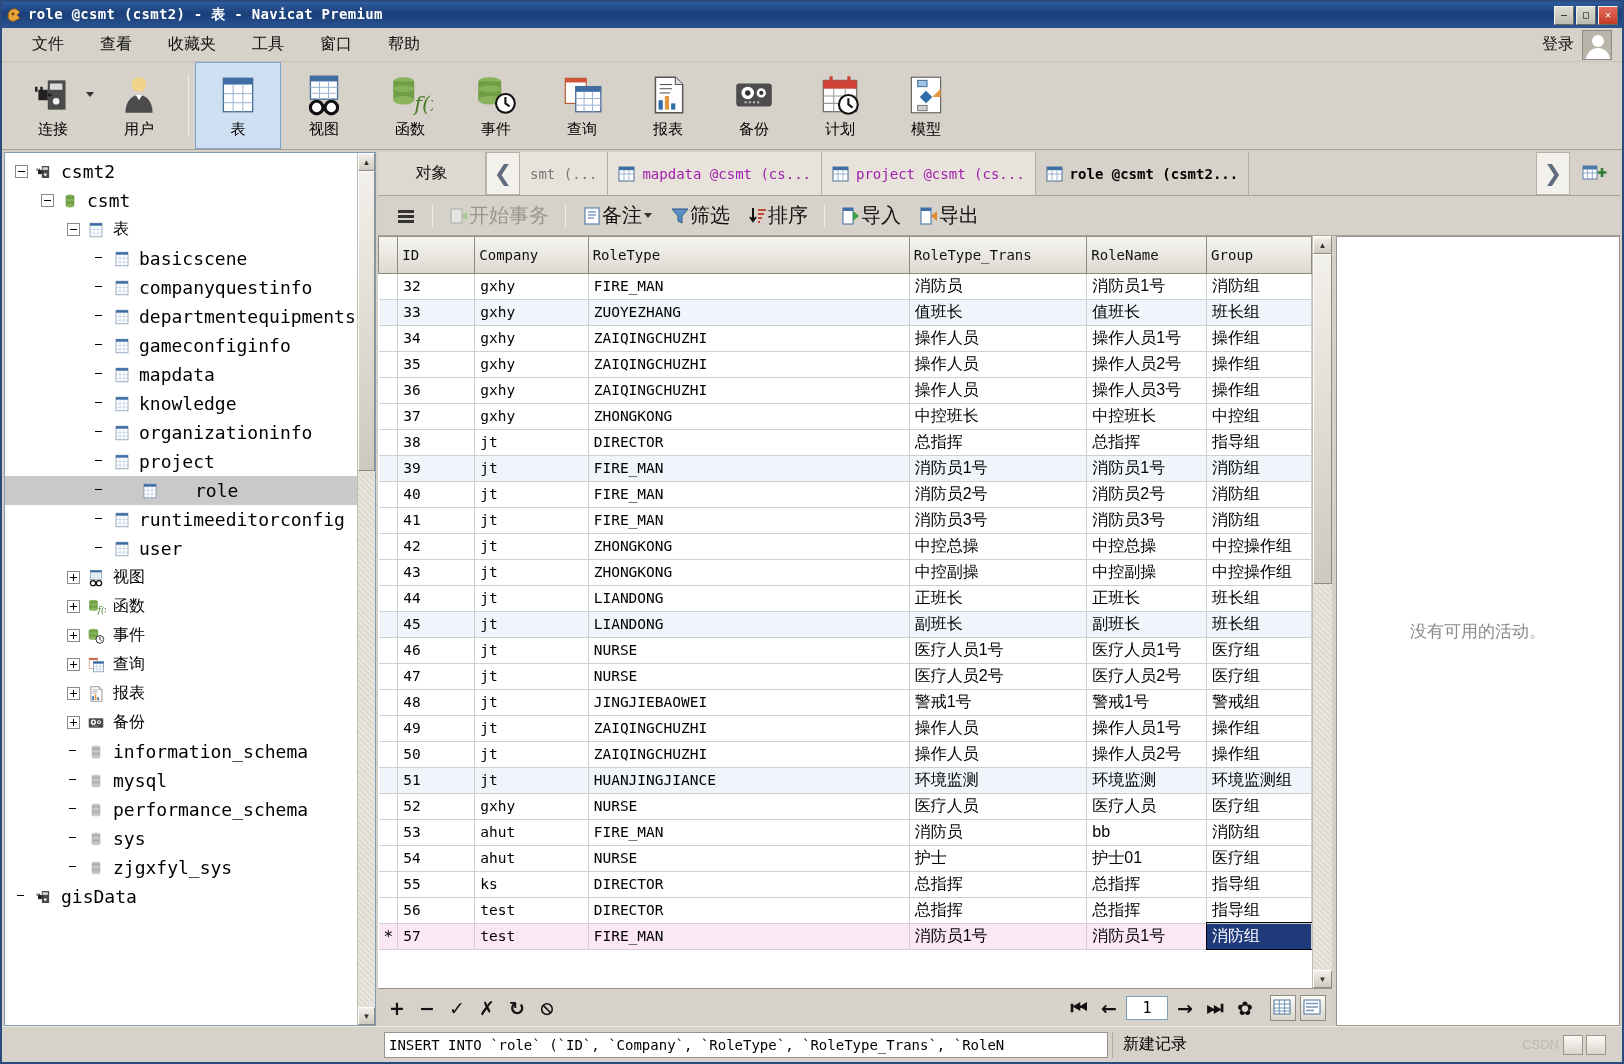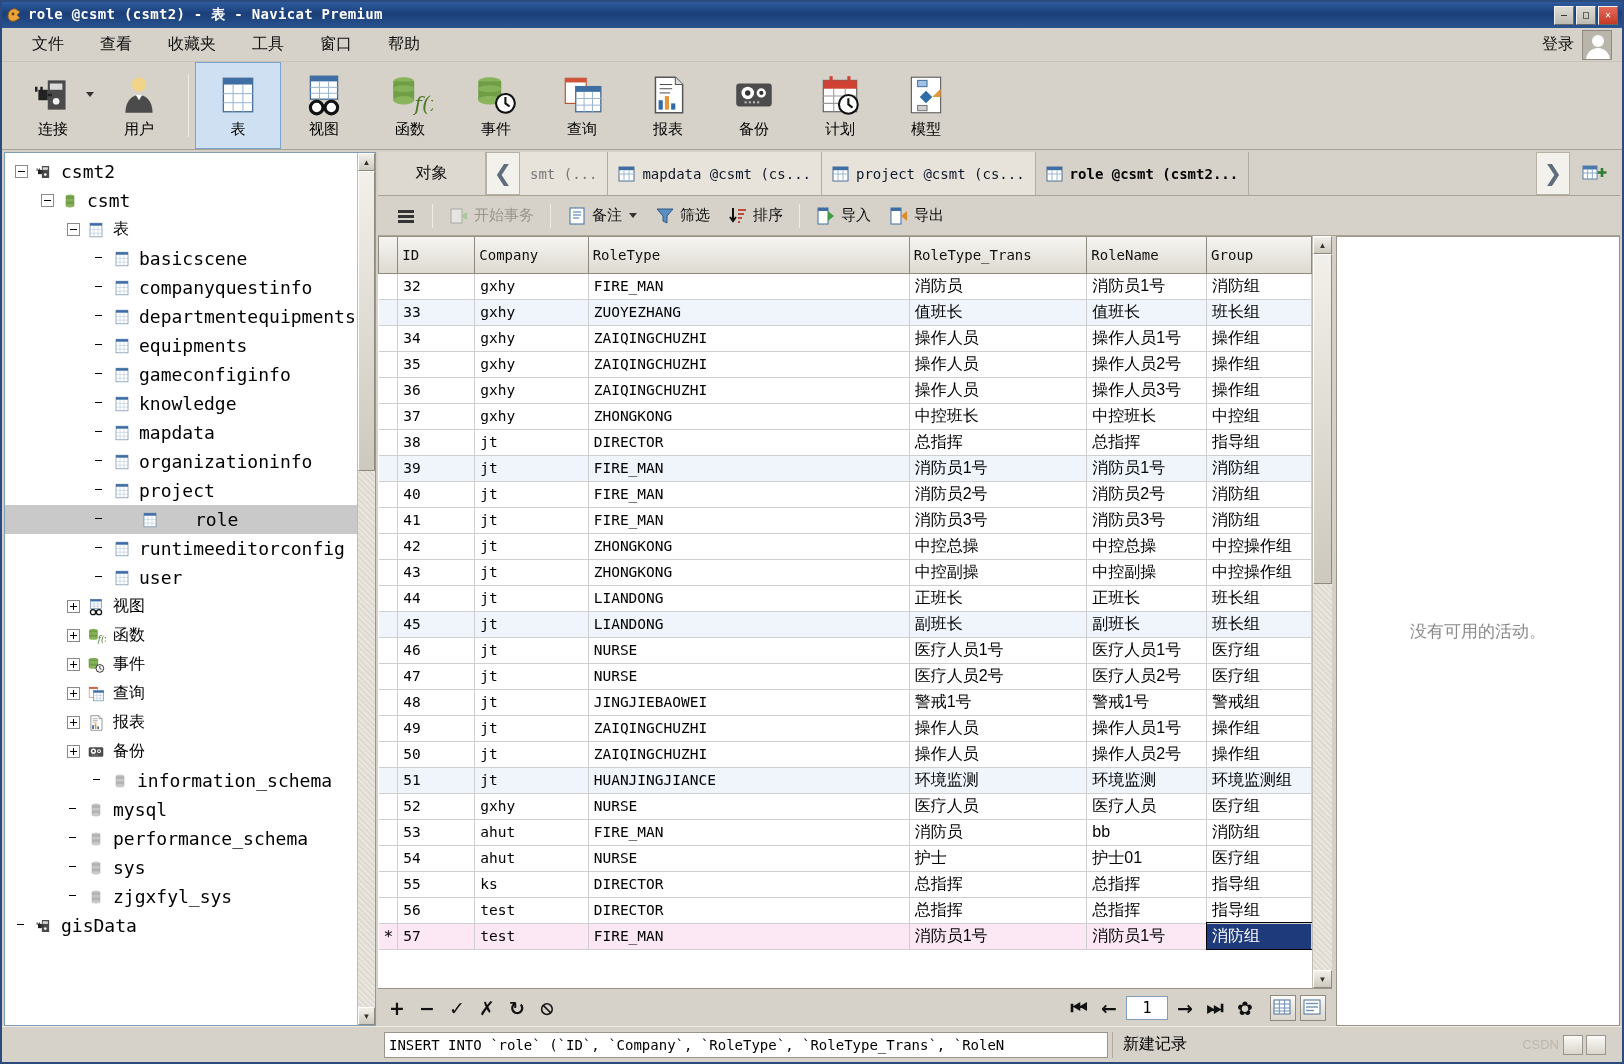--- a/index.html
+++ b/index.html
@@ -201,21 +201,21 @@
     font-size: 22px; font-weight:bold; color:#5f6d7d;
     font-family:"DejaVu Sans", sans-serif;
   }
   .tab {
     display:flex; align-items:center; gap:6px;
     padding: 0 10px;
     background: #e7e3db;
     border-right: 1px solid #b3ada1;
     font-family:"DejaVu Sans Mono", monospace;
     font-size: 14px;
-    color:#0f172a;
+    color:#a21caf;
     white-space:nowrap; overflow:hidden;
     cursor:default;
   }
   .tab.clipped { color:#777; max-width:110px; }
   .tab.active { background:#d6d2c9; color:#000; font-weight:bold; }
   .tab-ico { width:18px; height:16px; flex:0 0 18px; position:relative; }
   .tab-add {
     width: 50px; display:flex; align-items:center; justify-content:center;
     background:#d6d2c9;
     position:relative;
@@ -224,23 +224,23 @@
   
   .gridbar {
     height: 40px; flex: 0 0 40px;
     background: #d6d2c9;
     display:flex; align-items:center;
     gap: 2px;
     padding-left: 10px;
     border-bottom: 1px solid #a9a396;
   }
   .gb-btn {
-    display:flex; align-items:center; gap:5px;
+    display:flex; align-items:center; 
     padding: 4px 8px;
-    font-size: 15px; color:#111; cursor:default;
+    font-size: 20px; color:#111; cursor:default;
     white-space:nowrap;
   }
   .gb-btn.disabled { color:#9b968c; }
   .gb-ico { width:20px; height:20px; position:relative; flex:0 0 20px; }
   .gb-sep { width:1px; height:24px; background:#b0aa9e; border-right:1px solid #efece4; margin:0 6px; }
   .gb-caret { width:0;height:0;border-left:4px solid transparent;border-right:4px solid transparent;border-top:5px solid #333;margin-left:2px; }
 
   
   .gridwrap { flex:1 1 auto; display:flex; min-height:0; background:#fff; position:relative; }
   .grid-scrollcol { width:20px; flex:0 0 20px; display:flex; flex-direction:column; background:#e8e5de; border-left:1px solid #c0bbb0; }
@@ -617,57 +617,45 @@
             <div class="tree-row" style="padding-left:88px">
         <span class="tw none"></span>
         <span class="ticon"><svg width="20" height="18" viewBox="0 0 44 42">
                   <rect x="8" y="5" width="28" height="32" fill="#ffffff" stroke="#4b6f96" stroke-width="1.3"></rect>
      <rect x="8" y="5" width="28" height="6" fill="#3f6ea5"></rect>
      <line x1="8" y1="19.666666666666664" x2="36" y2="19.666666666666664" stroke="#9bb6d2"></line>
      <line x1="8" y1="28.333333333333332" x2="36" y2="28.333333333333332" stroke="#9bb6d2"></line>
      <line x1="17.333333333333336" y1="11" x2="17.333333333333336" y2="37" stroke="#9bb6d2"></line>
      <line x1="26.666666666666668" y1="11" x2="26.666666666666668" y2="37" stroke="#9bb6d2"></line>
                 </svg></span>
-        <span class="tlabel">equipments</span>
+        <span class="tlabel">gameconfiginfo</span>
       </div>
             <div class="tree-row" style="padding-left:88px">
         <span class="tw none"></span>
         <span class="ticon"><svg width="20" height="18" viewBox="0 0 44 42">
                   <rect x="8" y="5" width="28" height="32" fill="#ffffff" stroke="#4b6f96" stroke-width="1.3"></rect>
      <rect x="8" y="5" width="28" height="6" fill="#3f6ea5"></rect>
      <line x1="8" y1="19.666666666666664" x2="36" y2="19.666666666666664" stroke="#9bb6d2"></line>
      <line x1="8" y1="28.333333333333332" x2="36" y2="28.333333333333332" stroke="#9bb6d2"></line>
      <line x1="17.333333333333336" y1="11" x2="17.333333333333336" y2="37" stroke="#9bb6d2"></line>
      <line x1="26.666666666666668" y1="11" x2="26.666666666666668" y2="37" stroke="#9bb6d2"></line>
                 </svg></span>
-        <span class="tlabel">gameconfiginfo</span>
+        <span class="tlabel">mapdata</span>
       </div>
             <div class="tree-row" style="padding-left:88px">
         <span class="tw none"></span>
         <span class="ticon"><svg width="20" height="18" viewBox="0 0 44 42">
                   <rect x="8" y="5" width="28" height="32" fill="#ffffff" stroke="#4b6f96" stroke-width="1.3"></rect>
      <rect x="8" y="5" width="28" height="6" fill="#3f6ea5"></rect>
      <line x1="8" y1="19.666666666666664" x2="36" y2="19.666666666666664" stroke="#9bb6d2"></line>
      <line x1="8" y1="28.333333333333332" x2="36" y2="28.333333333333332" stroke="#9bb6d2"></line>
      <line x1="17.333333333333336" y1="11" x2="17.333333333333336" y2="37" stroke="#9bb6d2"></line>
      <line x1="26.666666666666668" y1="11" x2="26.666666666666668" y2="37" stroke="#9bb6d2"></line>
                 </svg></span>
         <span class="tlabel">knowledge</span>
-      </div>
-            <div class="tree-row" style="padding-left:88px">
-        <span class="tw none"></span>
-        <span class="ticon"><svg width="20" height="18" viewBox="0 0 44 42">
-                  <rect x="8" y="5" width="28" height="32" fill="#ffffff" stroke="#4b6f96" stroke-width="1.3"></rect>
-     <rect x="8" y="5" width="28" height="6" fill="#3f6ea5"></rect>
-     <line x1="8" y1="19.666666666666664" x2="36" y2="19.666666666666664" stroke="#9bb6d2"></line>
-     <line x1="8" y1="28.333333333333332" x2="36" y2="28.333333333333332" stroke="#9bb6d2"></line>
-     <line x1="17.333333333333336" y1="11" x2="17.333333333333336" y2="37" stroke="#9bb6d2"></line>
-     <line x1="26.666666666666668" y1="11" x2="26.666666666666668" y2="37" stroke="#9bb6d2"></line>
-                </svg></span>
-        <span class="tlabel">mapdata</span>
       </div>
             <div class="tree-row" style="padding-left:88px">
         <span class="tw none"></span>
         <span class="ticon"><svg width="20" height="18" viewBox="0 0 44 42">
                   <rect x="8" y="5" width="28" height="32" fill="#ffffff" stroke="#4b6f96" stroke-width="1.3"></rect>
      <rect x="8" y="5" width="28" height="6" fill="#3f6ea5"></rect>
      <line x1="8" y1="19.666666666666664" x2="36" y2="19.666666666666664" stroke="#9bb6d2"></line>
      <line x1="8" y1="28.333333333333332" x2="36" y2="28.333333333333332" stroke="#9bb6d2"></line>
      <line x1="17.333333333333336" y1="11" x2="17.333333333333336" y2="37" stroke="#9bb6d2"></line>
      <line x1="26.666666666666668" y1="11" x2="26.666666666666668" y2="37" stroke="#9bb6d2"></line>
@@ -800,21 +788,21 @@
                   <circle cx="29" cy="19" r="2" fill="#333"></circle>
         <g fill="#bbb">
                     <rect x="13" y="27" width="2" height="2"></rect>
                     <rect x="17" y="27" width="2" height="2"></rect>
                     <rect x="21" y="27" width="2" height="2"></rect>
                     <rect x="25" y="27" width="2" height="2"></rect>
                   </g>
                 </svg></span>
         <span class="tlabel">备份</span>
       </div>
-            <div class="tree-row" style="padding-left:86px">
+            <div class="tree-row" style="padding-left:62px">
         <span class="tw none"></span>
         <span class="ticon"><svg width="20" height="18" viewBox="0 0 44 42">
                   <ellipse cx="22" cy="10" rx="10" ry="4" fill="#c9c9c9"></ellipse>
      <rect x="12" y="10" width="20" height="22" fill="#b2b2b2"></rect>
      <ellipse cx="22" cy="32" rx="10" ry="4" fill="#c9c9c9"></ellipse>
      <ellipse cx="22" cy="19" rx="10" ry="3.4" fill="#c9c9c9" opacity=".85"></ellipse>
                 </svg></span>
         <span class="tlabel">information_schema</span>
       </div>
             <div class="tree-row" style="padding-left:62px">

